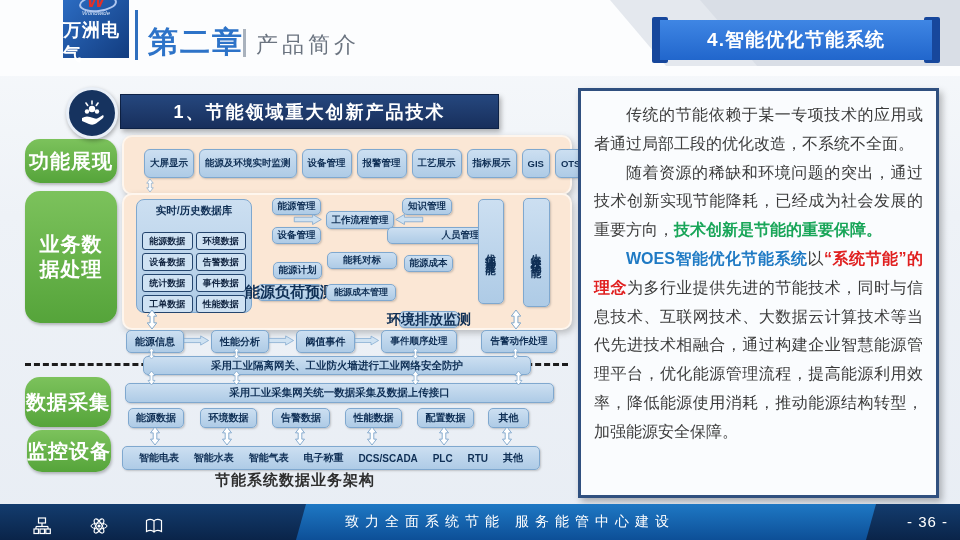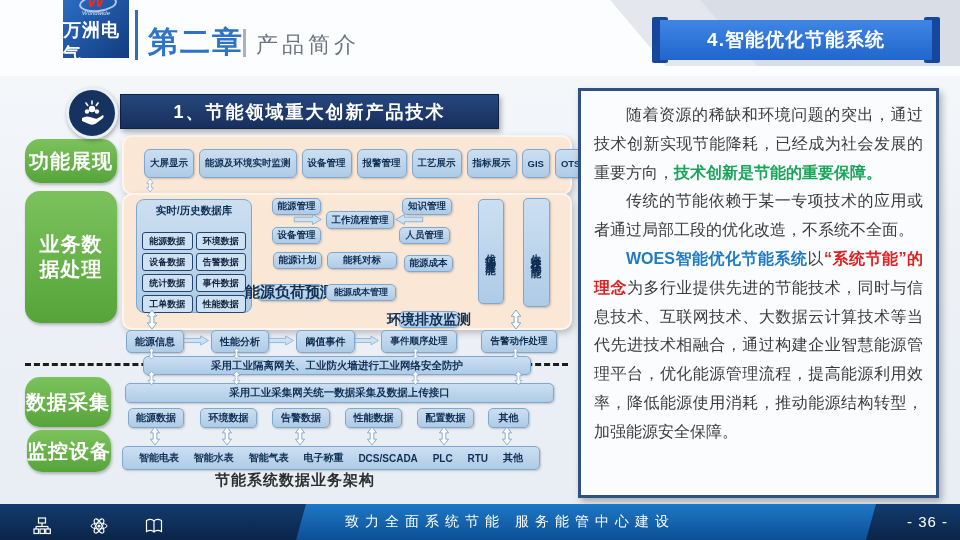--- a/index.html
+++ b/index.html
@@ -159,29 +159,29 @@
       <span class="cell">告警数据</span>
       <span class="cell">统计数据</span>
       <span class="cell">事件数据</span>
       <span class="cell">工单数据</span>
       <span class="cell">性能数据</span>
     </div>
   </div>
 
   <div class="bbox" style="left:272px;top:198px;width:47px;height:15px;font-size:9.5px;">能源管理</div>
   <div class="bbox" style="left:272px;top:227px;width:47px;height:15px;font-size:9.5px;">设备管理</div>
-  <div class="bbox" style="left:273px;top:252px;width:47px;height:15px;font-size:9.5px;">能源计划</div>
+  <div class="bbox" style="left:273px;top:262px;width:47px;height:15px;font-size:9.5px;">能源计划</div>
   <div class="bbox" style="left:257px;top:284px;width:64px;height:15px;font-size:15px;">能源负荷预测</div>
 
   <div class="bbox" style="left:326px;top:211px;width:66px;height:16px;font-size:9.5px;">工作流程管理</div>
   <div class="bbox" style="left:327px;top:252px;width:68px;height:15px;font-size:9.5px;">能耗对标</div>
   <div class="bbox" style="left:326px;top:284px;width:68px;height:15px;font-size:9px;">能源成本管理</div>
 
   <div class="bbox" style="left:402px;top:198px;width:48px;height:15px;font-size:9.5px;">知识管理</div>
-  <div class="bbox" style="left:399px;top:227px;width:49px;height:15px;font-size:9.5px;">人员管理</div>
+  <div class="bbox" style="left:387px;top:227px;width:49px;height:15px;font-size:9.5px;padding-left:48px;">人员管理</div>
   <div class="bbox" style="left:404px;top:255px;width:47px;height:15px;font-size:9.5px;">能源成本</div>
   <div class="bbox" style="left:399px;top:268px;width:58px;height:15px;font-size:14px;margin-top:43px;">环境排放监测</div>
 
   <svg class="ha" style="left:292px;top:214px;" width="32" height="11">
       <use href="#rarrow"></use>
     </svg>
   <svg class="ha" style="left:394px;top:214px;" width="30" height="11">
       <use href="#larrow"></use>
     </svg>
 
@@ -275,22 +275,22 @@
       <use href="#varrow"></use>
     </svg>
   <svg class="va" style="left:439px;top:427px;" width="10" height="18">
       <use href="#varrow"></use>
     </svg>
   <svg class="va" style="left:502px;top:427px;" width="10" height="18">
       <use href="#varrow"></use>
     </svg>
 
   <div class="panel">
+    <p>传统的节能依赖于某一专项技术的应用或者通过局部工段的优化改造，不系统不全面。</p>
     <p><span>随着资源的稀缺和环境问题的突出，通过技术创新实现节能降耗，已经成为社会发展的重要方向，</span><span class="hl-green">技术创新是节能的重要保障。</span></p>
-    <p>传统的节能依赖于某一专项技术的应用或者通过局部工段的优化改造，不系统不全面。</p>
     <p><span class="hl-blue">WOES智能优化节能系统</span><span>以</span><span class="hl-red">“系统节能”的理念</span><span>为多行业提供先进的节能技术，同时与信息技术、互联网技术、大数据云计算技术等当代先进技术相融合，通过构建企业智慧能源管理平台，优化能源管理流程，提高能源利用效率，降低能源使用消耗，推动能源结构转型，加强能源安全保障。</span></p>
   </div>
 
   <div class="footer">
     <div class="fband"></div>
     <svg class="ficon" style="left:33px;" viewBox="0 0 18 18">
       <g stroke="#ffffff" stroke-width="1.2" fill="none">
         <rect x="5.5" y="1" width="7" height="5"></rect>
         <line x1="9" y1="6" x2="9" y2="9.5"></line>
           <line x1="3" y1="9.5" x2="15" y2="9.5"></line>

